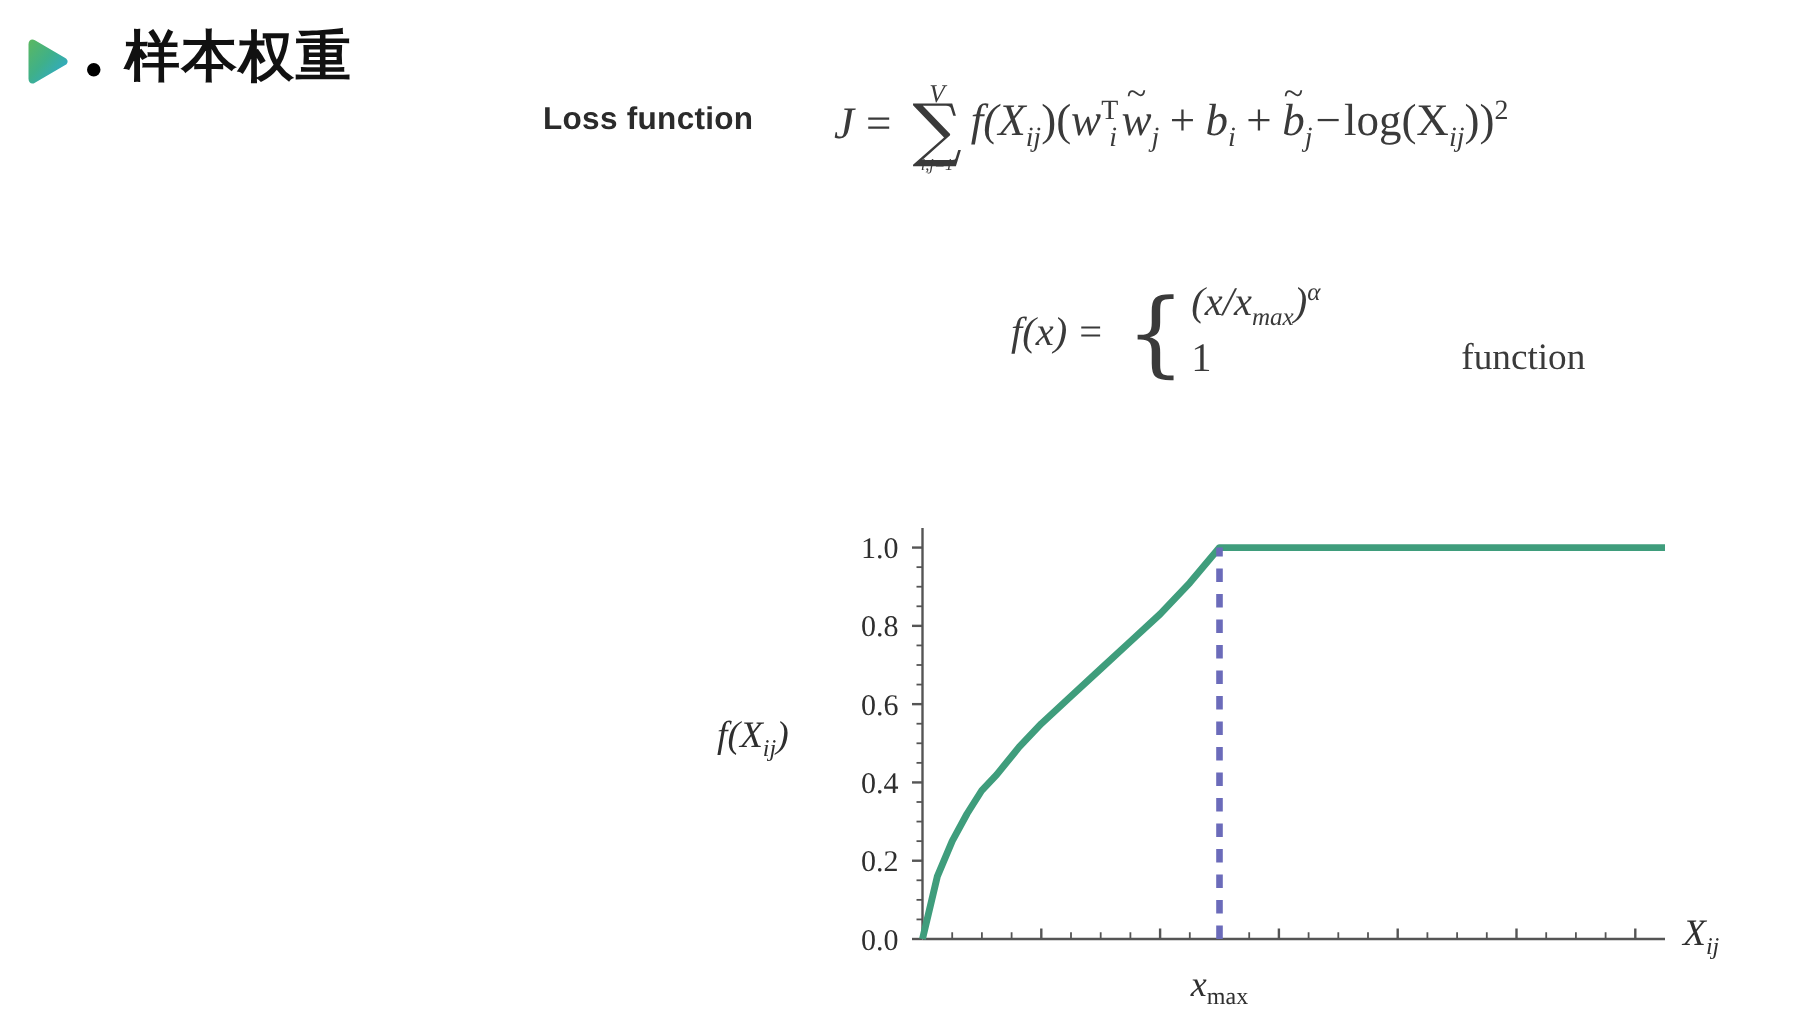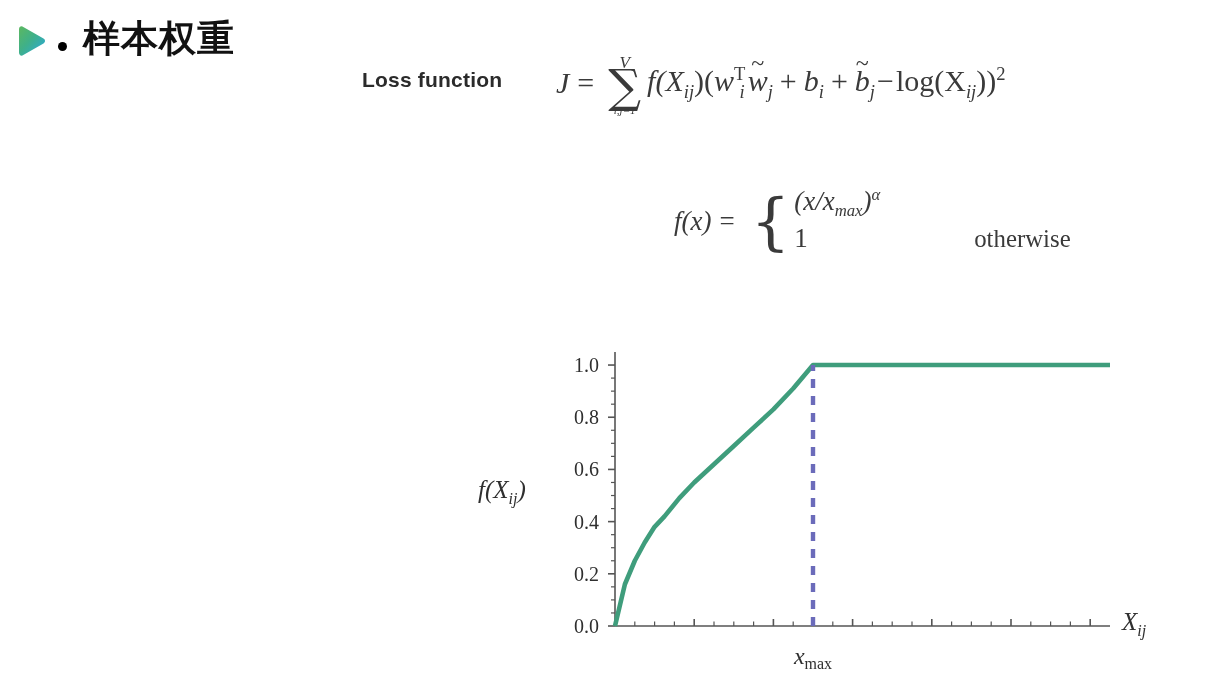--- a/index.html
+++ b/index.html
@@ -130,21 +130,21 @@
   <div class="eq-piece math">
     <span class="mi">f(x)</span>
     <span class="mr" style="margin:0 8px;">=</span>
     <span class="brace">{</span>
     <span class="cases">
       <div class="case-row">
         <span class="case-val"><span class="mi">(x/x</span><span class="sub">max</span><span class="mi">)</span><span class="sup">α</span></span>
       </div>
       <div class="case-row">
         <span class="case-val mr">1</span>
-        <span class="case-cond mr" style="font-size:.92em;padding-left:30px;">otherwise</span>
+        <span class="case-cond mr" style="font-size:.92em;padding-left:30px;">function</span>
       </div>
     </span>
   </div>
 
   <div class="chart">
     <svg width="700" height="350" viewBox="0 0 700 350">
 
       <line id="yaxis" x1="145" y1="22" x2="145" y2="296" stroke="#555" stroke-width="1.6"></line>
 
       <line id="xaxis" x1="145" y1="296" x2="640" y2="296" stroke="#555" stroke-width="1.6"></line>

